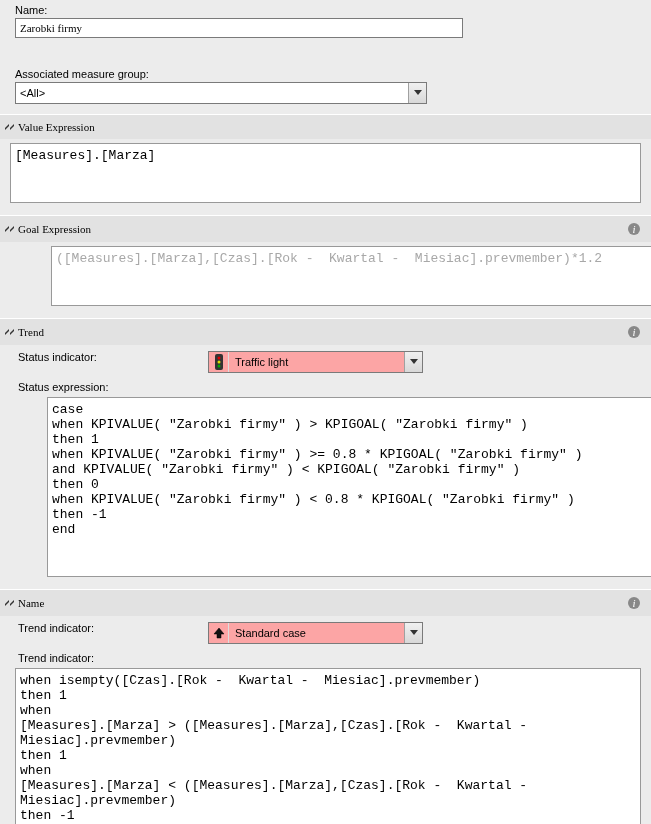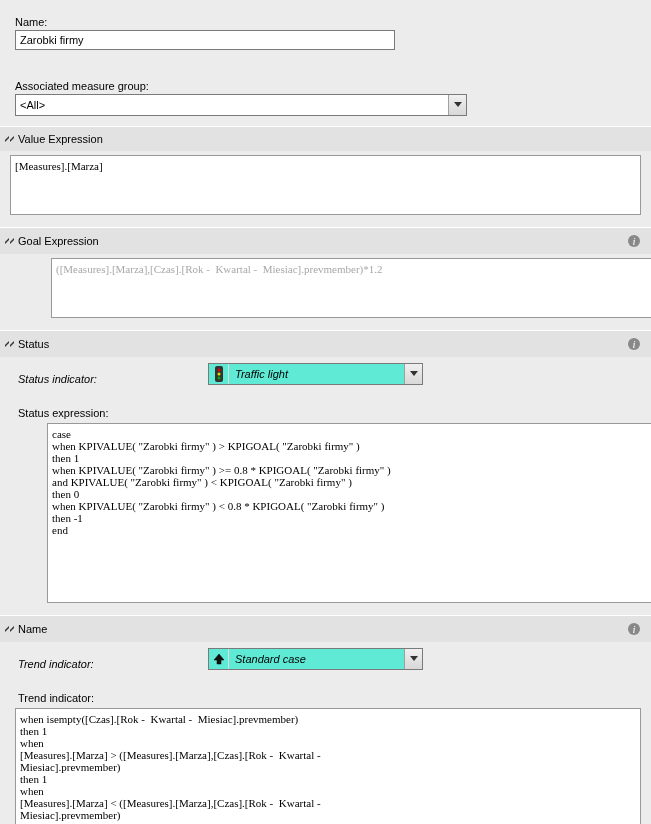--- a/index.html
+++ b/index.html
@@ -17,31 +17,31 @@
     }
     .form-row {
       padding: 2px 15px;
     }
     .form-label {
       display: block;
       margin-bottom: 2px;
       color: #000;
     }
     .text-input {
-      width: 380px;
+      width: 448px;
       height: 20px;
       padding: 2px 4px;
-      font-family: Liberation Sans, sans-serif;
+      font-family: Liberation Serif, serif;
       font-size: 11px;
       border: 1px solid #7a7a7a;
       background: #fff;
     }
     .select-wrap {
       position: relative;
-      width: 452px;
+      width: 412px;
       height: 22px;
       background: #fff;
       border: 1px solid #7a7a7a;
       display: flex;
       align-items: center;
       justify-content: flex-end;
     }
     .select-value {
       flex: 1;
       padding: 0 4px;
@@ -61,98 +61,97 @@
       padding: 6px 4px 6px 4px;
       display: flex;
       align-items: center;
       border-top: 1px solid #fff;
     }
     .section-title {
       flex: 1;
       font-size: 11px;
       color: #000;
       margin-left: 4px;
+      font-family: Liberation Serif, serif;
     }
     .info-icon {
       width: 14px;
       height: 14px;
       margin-right: 6px;
     }
     .chevron-icon {
       width: 10px;
       display: flex;
       align-items: center;
       justify-content: center;
     }
     .expr-area {
       margin: 4px 10px 10px 10px;
     }
     .textarea {
       width: 100%;
       border: 1px solid #999;
       background: #fff;
-      font-family: Liberation Serif, serif;
-      font-size: 11px;
+      font-family: Liberation Mono, monospace;
+      font-size: 13px;
       padding: 4px;
       resize: none;
       color: #000;
       white-space: pre;
       overflow: hidden;
     }
     .textarea.muted {
       color: #a8a8a8;
       margin-left: 41px;
     }
     .indicator-row {
       display: flex;
-      align-items: flex-end;
+      align-items: flex-start;
       padding: 6px 15px 6px 18px;
-      font-style: italic;
     }
     .indicator-label {
       width: 190px;
     }
     .indicator-select {
       position: relative;
       width: 215px;
       height: 22px;
-      background: #5eead4;
+      background: #fca5a5;
       border: 1px solid #7a7a7a;
       display: flex;
       align-items: center;
     }
     .indicator-icon-box {
       width: 20px;
       height: 100%;
       display: flex;
       align-items: center;
       justify-content: center;
       border-right: 1px solid #ddd;
     }
     .indicator-value {
       flex: 1;
       padding: 0 6px;
       font-size: 11px;
     }
     .sub-label {
       padding: 2px 15px 2px 18px;
       display: block;
-      margin-top: 14px;
     }
     .large-textarea {
       margin: 2px 10px 10px 15px;
     }
     svg {
       display: block;
     }
   </style>
 </head>
 <body>
 
-<div class="form-row" style="padding-top:16px;">
+<div class="form-row" style="padding-top:4px;">
   <label class="form-label">Name:</label>
   <input type="text" class="text-input" value="Zarobki firmy" style="">
 </div>
 
 <div class="form-row" style="padding-top:8px; padding-bottom:10px;margin-top:20px;">
   <label class="form-label">Associated measure group:</label>
   <div class="select-wrap">
     <div class="select-value">&lt;All&gt;</div>
     <div class="select-btn">
       <svg width="8" height="6">
@@ -191,21 +190,21 @@
 <div class="expr-area">
   <textarea class="textarea muted" style="height: 60px;">([Measures].[Marza],[Czas].[Rok -  Kwartal -  Miesiac].prevmember)*1.2</textarea>
 </div>
 
 <div class="section-header">
   <span class="chevron-icon">
     <svg width="9" height="9">
         <path d="M0 5 L4 1 L4 3 L0 7 Z M5 5 L9 1 L9 3 L5 7 Z" fill="#333"></path>
       </svg>
   </span>
-  <span class="section-title">Status</span>
+  <span class="section-title">Trend</span>
   <span class="info-icon">
     <svg width="14" height="14">
         <circle cx="7" cy="7" r="6" fill="#888"></circle>
         <text x="7" y="11" text-anchor="middle" font-family="Georgia" font-style="italic" font-size="11" fill="#fff">i</text>
       </svg>
   </span>
 </div>
 
 <div class="indicator-row">
   <span class="indicator-label">Status indicator:</span>

